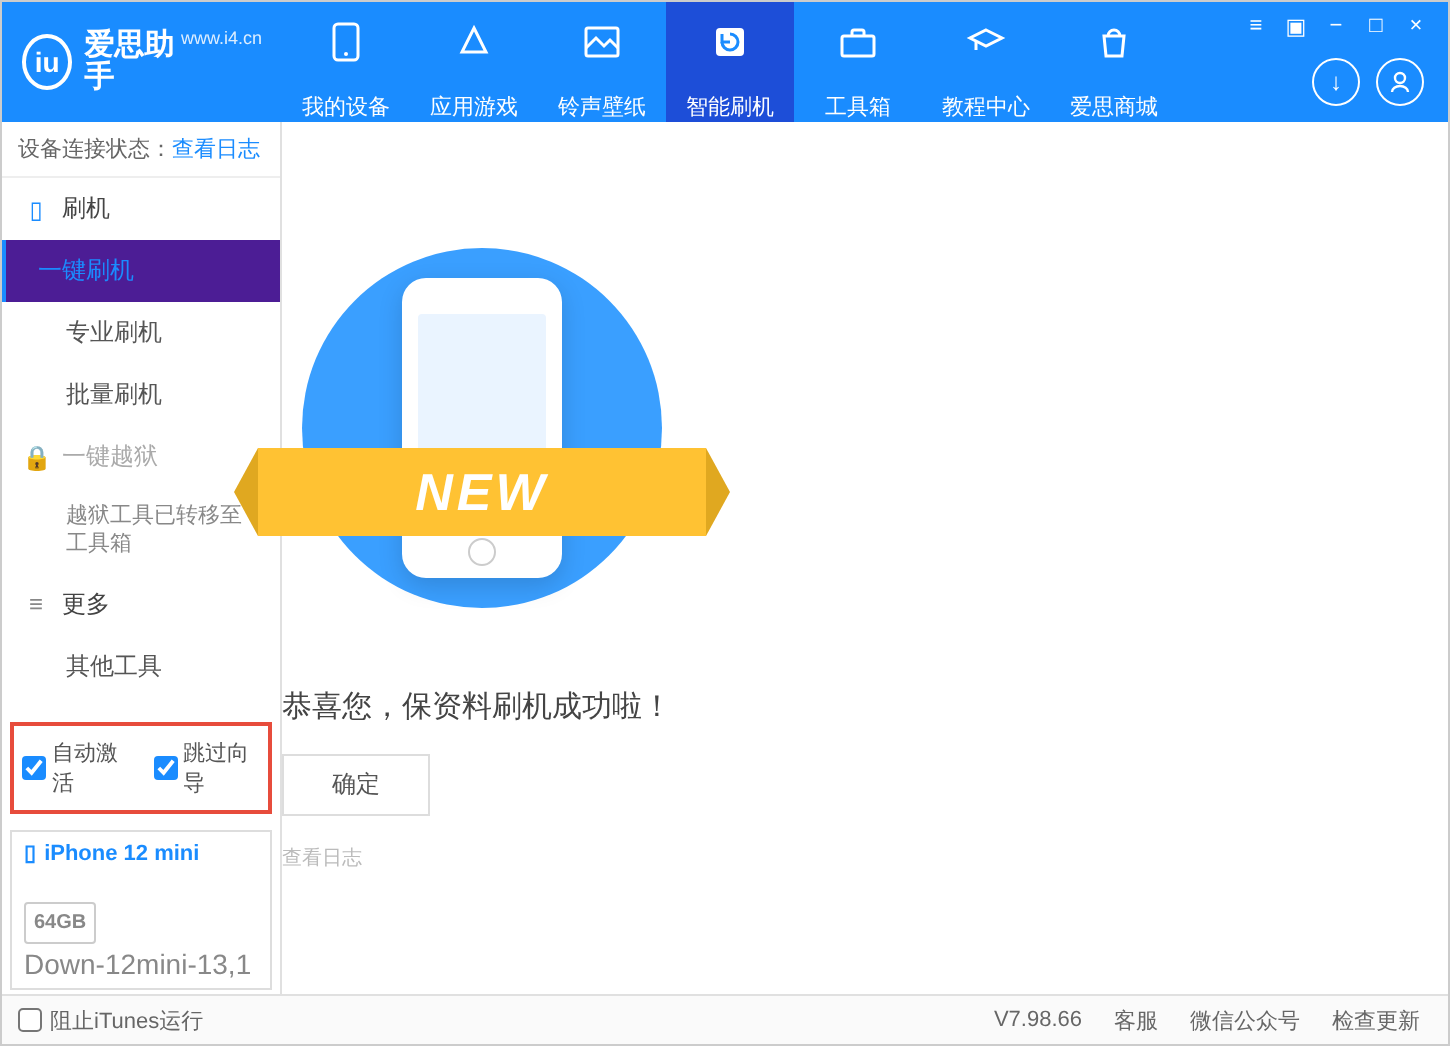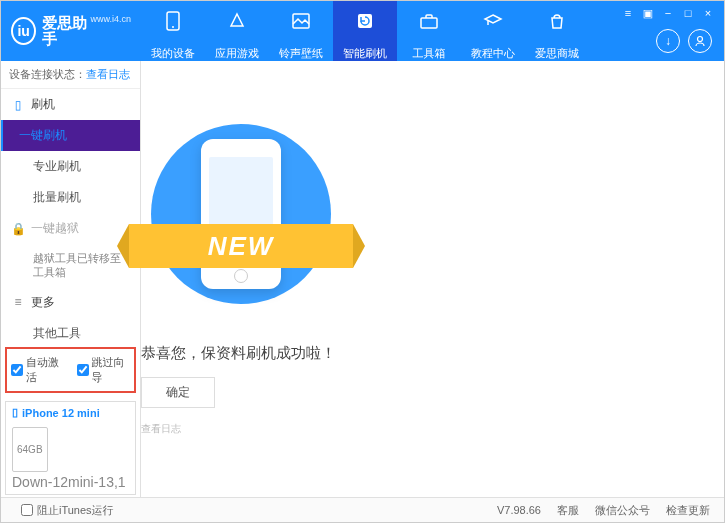--- a/index.html
+++ b/index.html
@@ -28,37 +28,37 @@
 .tree-parent .icon { width: 14px; text-align: center; color: #1a8cff; }
 .tree-parent.locked .icon { color: #aaa; }
 .tree-child { padding: 7px 10px 7px 32px; cursor: pointer; color: #555; }
 .tree-child.active { background: #4c1d95; color: #1a8cff; border-left: 2px solid #1a8cff; padding-left: 16px; }
 .tree-child.note { font-size: 11px; color: #888; line-height: 1.3; }
 .checkbox-row { border: 2px solid #e74c3c; margin: 4px; padding: 6px 4px; display: flex; gap: 12px; font-size: 11px; }
 .cb { display: flex; align-items: center; gap: 3px; cursor: pointer; }
 .cb input { accent-color: #1a8cff; width: 12px; height: 12px; }
 .device-box { border: 1px solid #ddd; margin: 4px; padding: 4px 6px; font-size: 11px; }
 .device-name { color: #1a8cff; font-weight: bold; display: flex; align-items: center; gap: 4px; }
-.device-badge { display: inline-block; border: 1px solid #ccc; border-radius: 2px; padding: 16px 4px; font-size: 10px; color: #888; margin-top: 8px; }
+.device-badge { display: inline-block; border: 1px solid #ccc; border-radius: 2px; padding: 4px 4px; font-size: 10px; color: #888; margin-top: 18px; font-weight: bold; }
 .device-sub { color: #888; font-size: 14px; margin-top: 2px; }
 .main { flex: 1; display: flex; flex-direction: column; align-items: flex-start; justify-content: center; position: relative; }
 .illus { position: relative; width: 200px; height: 200px; }
 .phone-bg { width: 180px; height: 180px; background: #3a9fff; border-radius: 50%; position: absolute; left: 10px; top: 0; }
 .phone { width: 80px; height: 150px; background: #fff; border-radius: 12px; position: absolute; left: 60px; top: 15px; box-shadow: 0 4px 12px rgba(0,0,0,0.15); }
 .phone::before { content: ""; position: absolute; top: 18px; left: 8px; right: 8px; bottom: 22px; background: #eaf4ff; border-radius: 2px; }
 .phone::after { content: ""; position: absolute; bottom: 6px; left: 50%; transform: translateX(-50%); width: 12px; height: 12px; border: 1.5px solid #ccc; border-radius: 50%; }
 .ribbon { position: absolute; left: -12px; right: -12px; top: 100px; height: 44px; background: #ffc233; display: flex; align-items: center; justify-content: center; font-weight: 900; font-size: 26px; color: #fff; letter-spacing: 2px; font-style: italic; }
 .ribbon::before, .ribbon::after { content: ""; position: absolute; width: 0; height: 0; border-top: 22px solid transparent; border-bottom: 22px solid transparent; }
 .ribbon::before { left: -12px; border-right: 12px solid #e0a820; }
 .ribbon::after { right: -12px; border-left: 12px solid #e0a820; }
 .message { font-size: 15px; color: #444; margin-top: 20px; }
 .confirm-btn { margin-top: 14px; border: 1px solid #ddd; background: #fff; padding: 6px 24px; font-size: 12px; cursor: pointer; color: #555; }
 .log-link { margin-top: 14px; font-size: 10px; color: #bbb; cursor: pointer; }
 .footer { position: absolute; bottom: 0; left: 0; right: 0; height: 25px; border-top: 1px solid #e0e0e0; display: flex; align-items: center; font-size: 11px; color: #666; background: #fafafa; }
-.footer-left { display: flex; align-items: center; gap: 4px; padding-left: 20px; }
+.footer-left { display: flex; align-items: center; gap: 4px; padding-left: 8px; }
 .footer-left input { width: 12px; height: 12px; }
 .footer-right { margin-left: auto; display: flex; gap: 16px; padding-right: 14px; align-items: center; }
 .footer-right span { cursor: pointer; }
 svg { display: block; }
 </style>
 </head>
 <body>
 
 <div class="header">
   <div class="logo-area">

